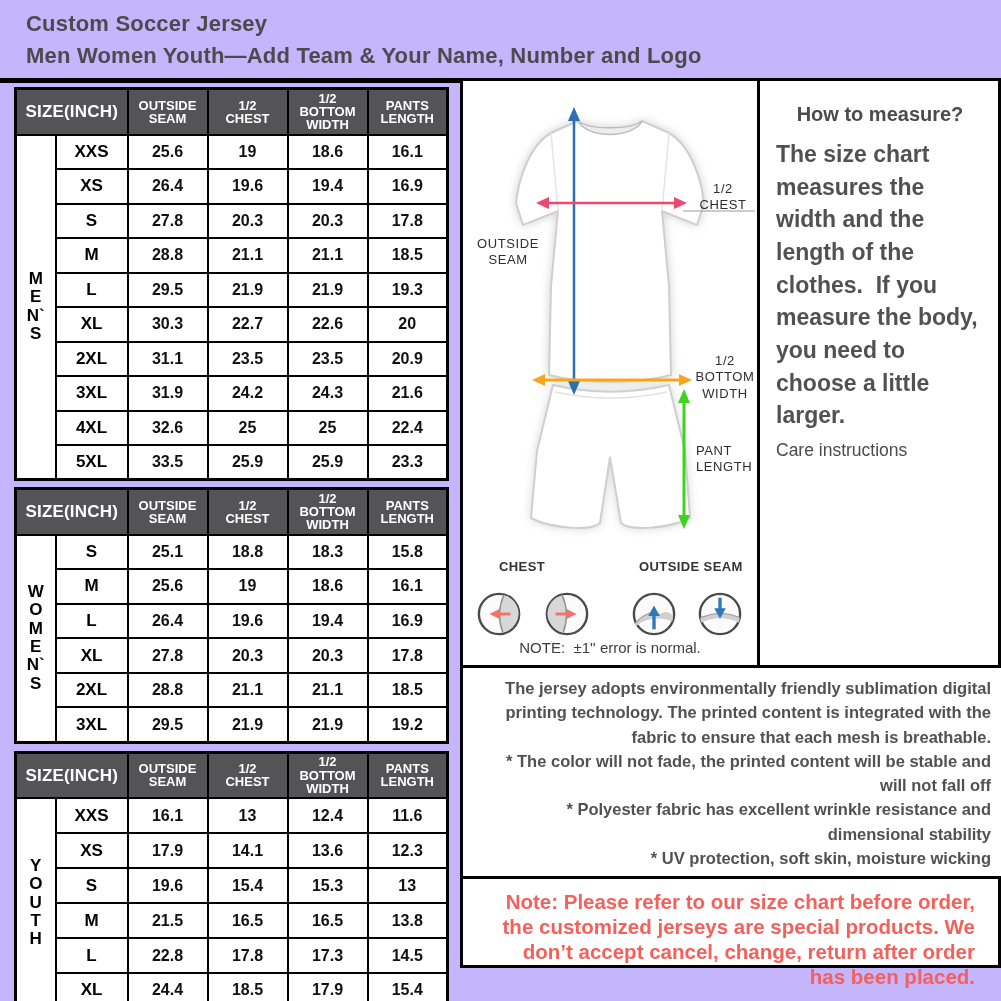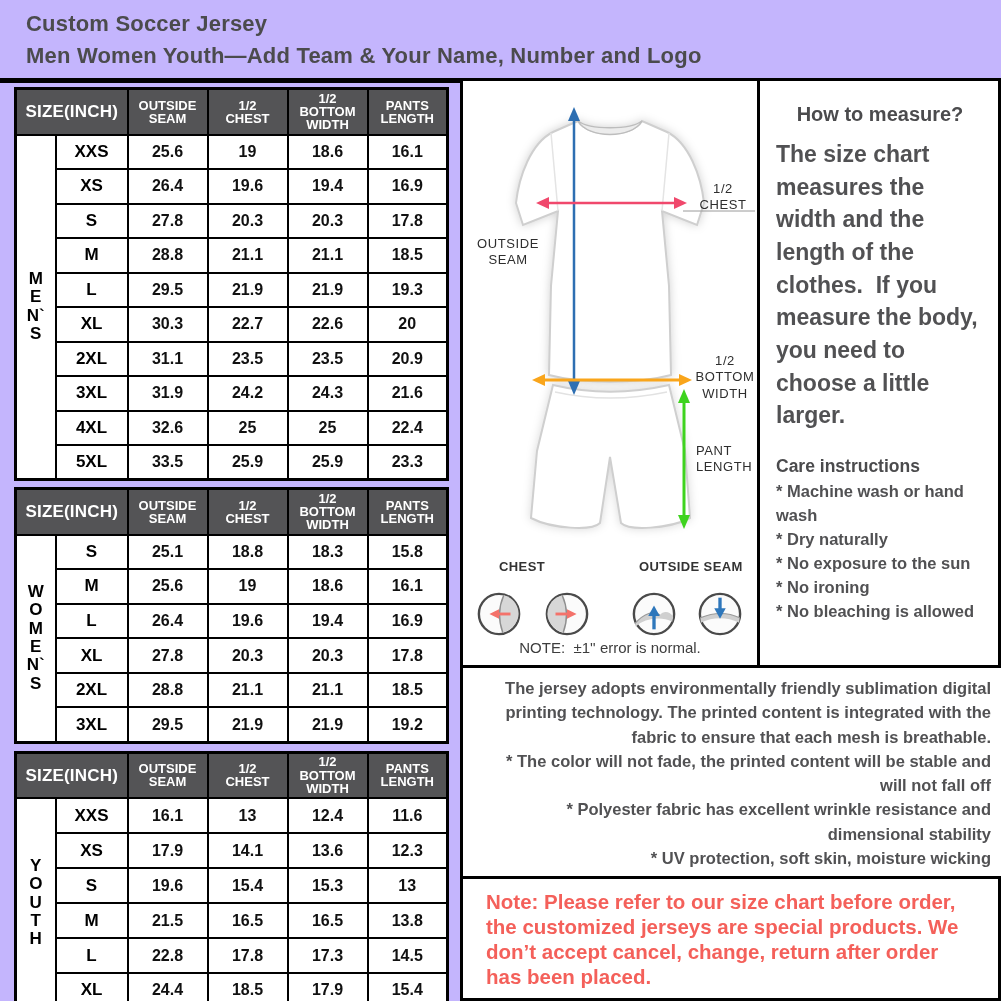--- a/index.html
+++ b/index.html
@@ -34,27 +34,27 @@
   .diag-caption{position:absolute;font-size:13px;font-weight:700;color:#333;letter-spacing:.4px;}
   .diag-note{position:absolute;left:0;top:558px;width:100%;text-align:center;font-size:15px;color:#3d3d3d;}
   .icon-row{position:absolute;left:0;top:510px;width:100%;height:48px;}
   .measure-icon{position:absolute;top:0;}
 
   
   .measure-panel{position:absolute;left:760px;top:78px;width:241px;height:590px;border:3px solid #000;border-left:none;box-sizing:border-box;background:#fff;padding:14px 14px 0 16px;}
   .htm-title{font-size:20px;font-weight:700;color:var(--heading-text,#4b4b4d);text-align:center;margin-top:8px;}
   .htm-body{font-size:23px;font-weight:700;color:var(--body-text,#515153);line-height:1.42;margin-top:12px;white-space:pre-line;}
   .htm-example{font-size:14.5px;font-weight:700;color:var(--body-text,#515153);line-height:1.5;margin-top:36px;white-space:pre-line;}
-  .care-title{font-size:17.5px;font-weight:700;color:var(--heading-text,#4b4b4d);margin-top:24px;}
+  .care-title{font-size:17.5px;font-weight:400;color:var(--heading-text,#4b4b4d);margin-top:8px;}
   .care-list{font-size:16.5px;font-weight:700;color:var(--body-text,#515153);line-height:1.45;margin-top:3px;white-space:pre-line;}
 
   
   .desc-panel{position:absolute;left:460px;top:665px;width:546px;height:214px;border:3px solid #000;box-sizing:border-box;background:#fff;padding:8px 12px;text-align:right;}
   .desc-text{font-size:16.5px;font-weight:700;color:var(--body-text,#515153);line-height:1.47;white-space:pre-line;}
-  .note-panel{position:absolute;left:460px;top:876px;width:541px;height:125px;border:3px solid #000;box-sizing:border-box;background:#fff;padding:10px 23px;}
+  .note-panel{position:absolute;left:460px;top:876px;width:541px;height:92px;border:3px solid #000;box-sizing:border-box;background:#fff;padding:10px 23px;text-align:right;}
   .note-text{font-size:20.5px;font-weight:700;color:var(--note-red,#f4605a);line-height:1.22;}
 </style>
 </head>
 <body>
 
 <div id="root">
 
   <div class="page-header">
     <div class="title-line">Custom Soccer Jersey</div>
     <div class="title-line">Men Women Youth—Add Team &amp; Your Name, Number and Logo</div>
@@ -400,25 +400,20 @@
         <polygon points="24,29 18,18 30,18" style="fill: rgb(46, 119, 187);"></polygon>
       </svg>
     </div>
     <div class="diag-note">NOTE:&nbsp; ±1'' error is normal.</div>
   </div>
 
   <div class="measure-panel">
     <div class="htm-title">How to measure?</div>
     <div class="htm-body">The size chart measures the width and the length of the clothes.&nbsp; If you measure the body, you need to choose a little larger.</div>
     <div class="care-title">Care instructions</div>
-    <div class="care-list">* Machine wash or hand wash
-* Dry naturally
-* No exposure to the sun
-* No ironing
-* No bleaching is allowed</div>
   </div>
 
   <div class="desc-panel">
     <div class="desc-text">The jersey adopts environmentally friendly sublimation digital printing technology. The printed content is integrated with the fabric to ensure that each mesh is breathable.
 * The color will not fade, the printed content will be stable and will not fall off
 * Polyester fabric has excellent wrinkle resistance and dimensional stability
 * UV protection, soft skin, moisture wicking</div>
   </div>
 
   <div class="note-panel">

